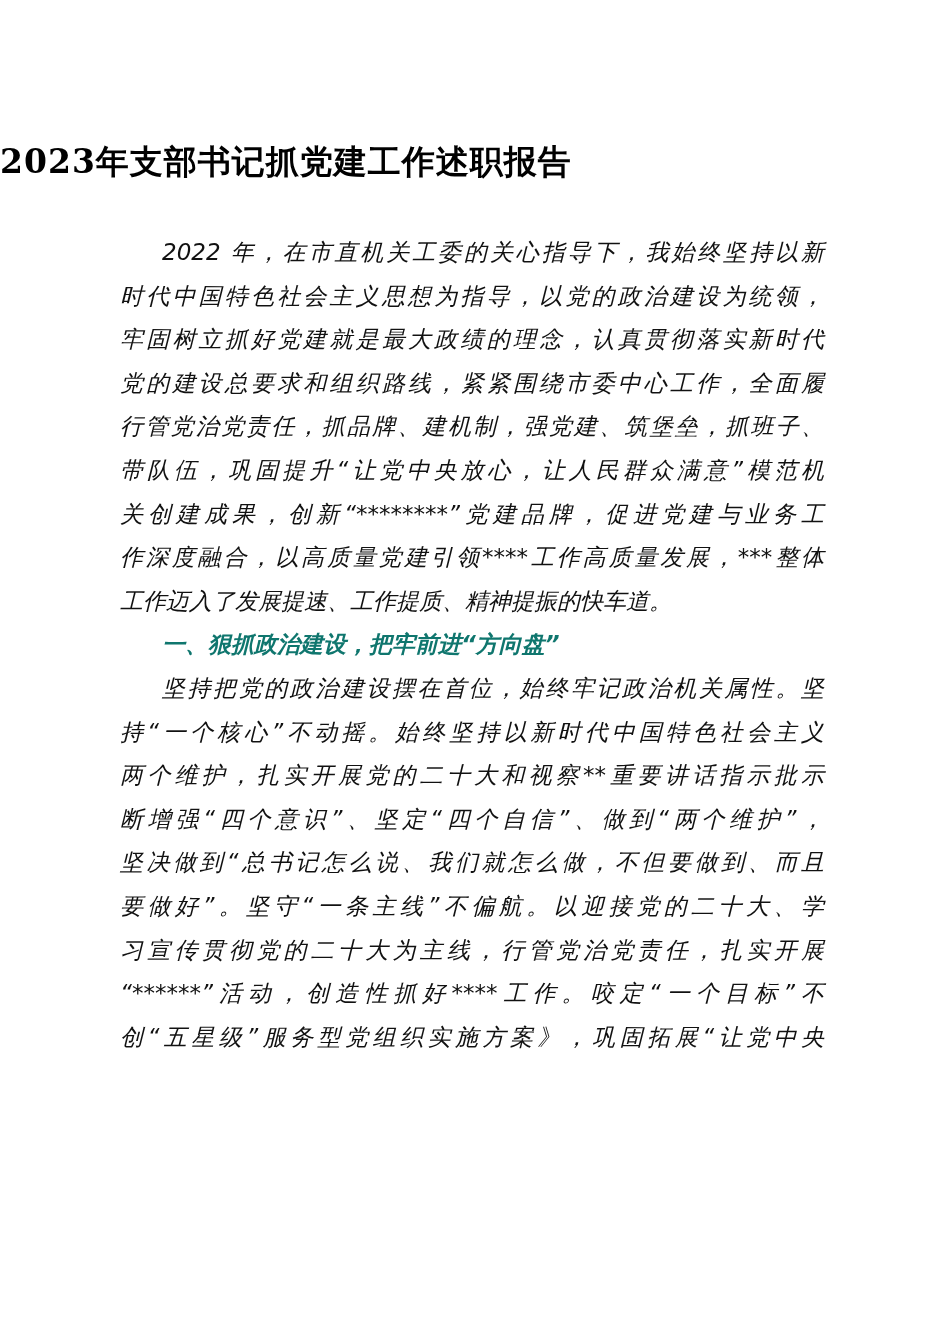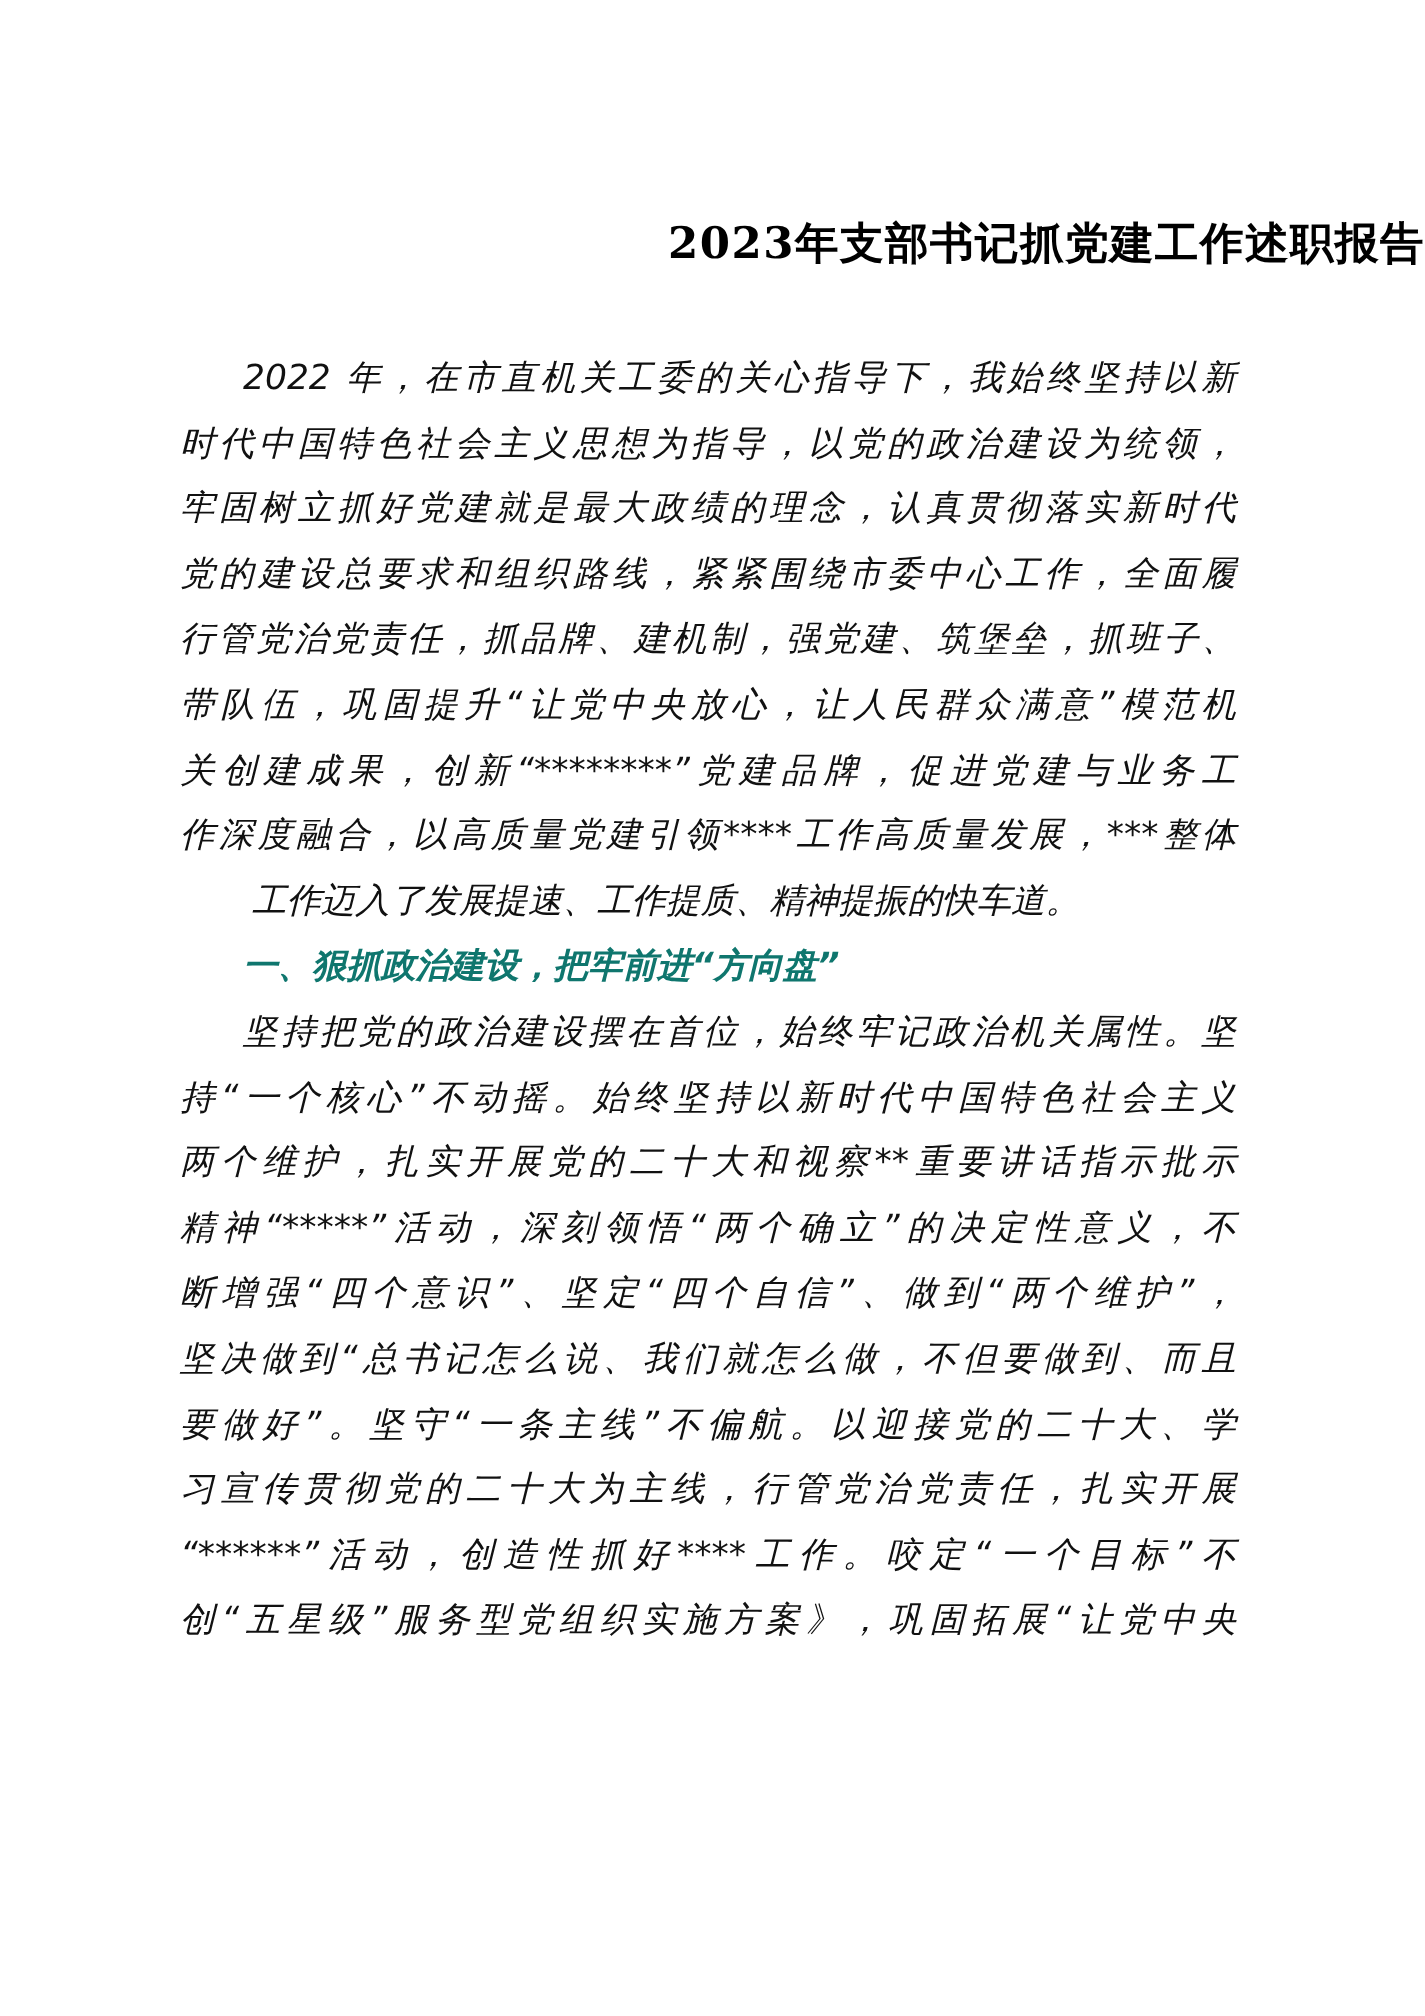--- a/index.html
+++ b/index.html
@@ -1,29 +1,29 @@
 <!DOCTYPE html>
 <html><head>
 <meta charset="utf-8">
 <style>
   html, body { margin: 0; padding: 0; background: #ffffff; }
   body { width: 950px; height: 1344px; position: relative; overflow: hidden; }
   .page { position: absolute; left: 0; top: 0; width: 950px; height: 1344px; background: #fff; }
   .title {
-    position: absolute; left: 0; top: 138px; width: 950px; text-align: right;
+    position: absolute; left: 0; top: 138px; width: 950px; text-align: left;
     font-family: "DejaVu Serif", "Liberation Serif", serif; font-weight: bold;
-    font-size: 29px; color: #000; letter-spacing: 1px; line-height: 48px;
+    font-size: 33px; color: #000; letter-spacing: 1px; line-height: 48px;
   }
   .body {
     position: absolute; left: 120px; top: 231px; width: 704px;
     font-family: "DejaVu Sans", "Liberation Sans", sans-serif;
     font-size: 23px; line-height: 43.6px; color: #111;
   }
   .line { display: block; white-space: nowrap; text-align: justify; text-align-last: justify; height: 43.6px; font-style: italic; }
-  .line.last { text-align-last: left; margin-left: 48px; }
+  .line.last { text-align-last: left; }
   .indent { padding-left: 42px; }
   .heading { font-weight: bold; color: #0f766e; text-align-last: left; }
 </style>
 </head>
 <body>
 
 <div class="page">
   <div class="title">2023年支部书记抓党建工作述职报告</div>
 
   <div class="body">
@@ -41,21 +41,20 @@
     </div>
 
     <div>
       <span class="line indent heading">一、狠抓政治建设，把牢前进“方向盘”</span>
     </div>
 
     <div>
       <span class="line indent">坚持把党的政治建设摆在首位，始终牢记政治机关属性。坚</span>
       <span class="line">持“一个核心”不动摇。始终坚持以新时代中国特色社会主义</span>
       <span class="line">两个维护，扎实开展党的二十大和视察**重要讲话指示批示</span>
-      <span class="line">精神“*****”活动，深刻领悟“两个确立”的决定性意义，不</span>
       <span class="line">断增强“四个意识”、坚定“四个自信”、做到“两个维护”，</span>
       <span class="line">坚决做到“总书记怎么说、我们就怎么做，不但要做到、而且</span>
       <span class="line">要做好”。坚守“一条主线”不偏航。以迎接党的二十大、学</span>
       <span class="line">习宣传贯彻党的二十大为主线，行管党治党责任，扎实开展</span>
       <span class="line">“******”活动，创造性抓好****工作。咬定“一个目标”不</span>
       <span class="line">创“五星级”服务型党组织实施方案》，巩固拓展“让党中央</span>
     </div>
   </div>
 </div>
 

